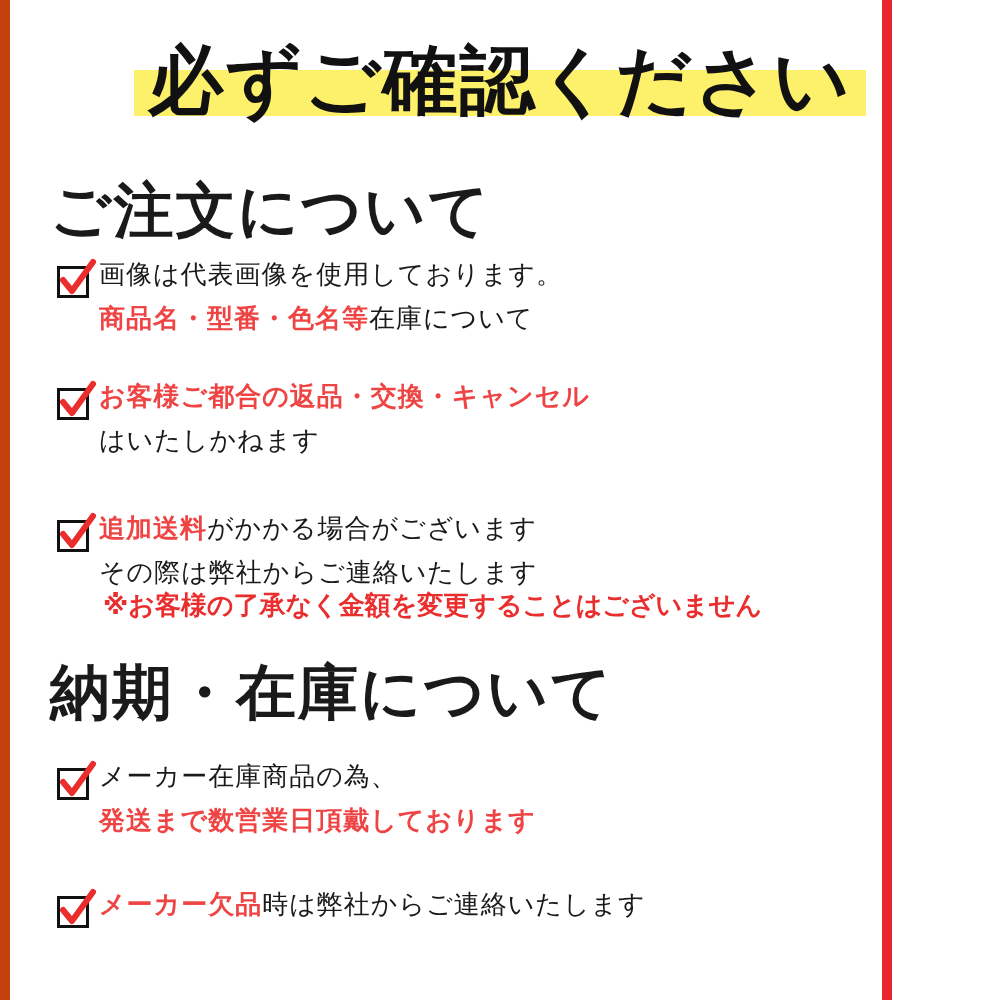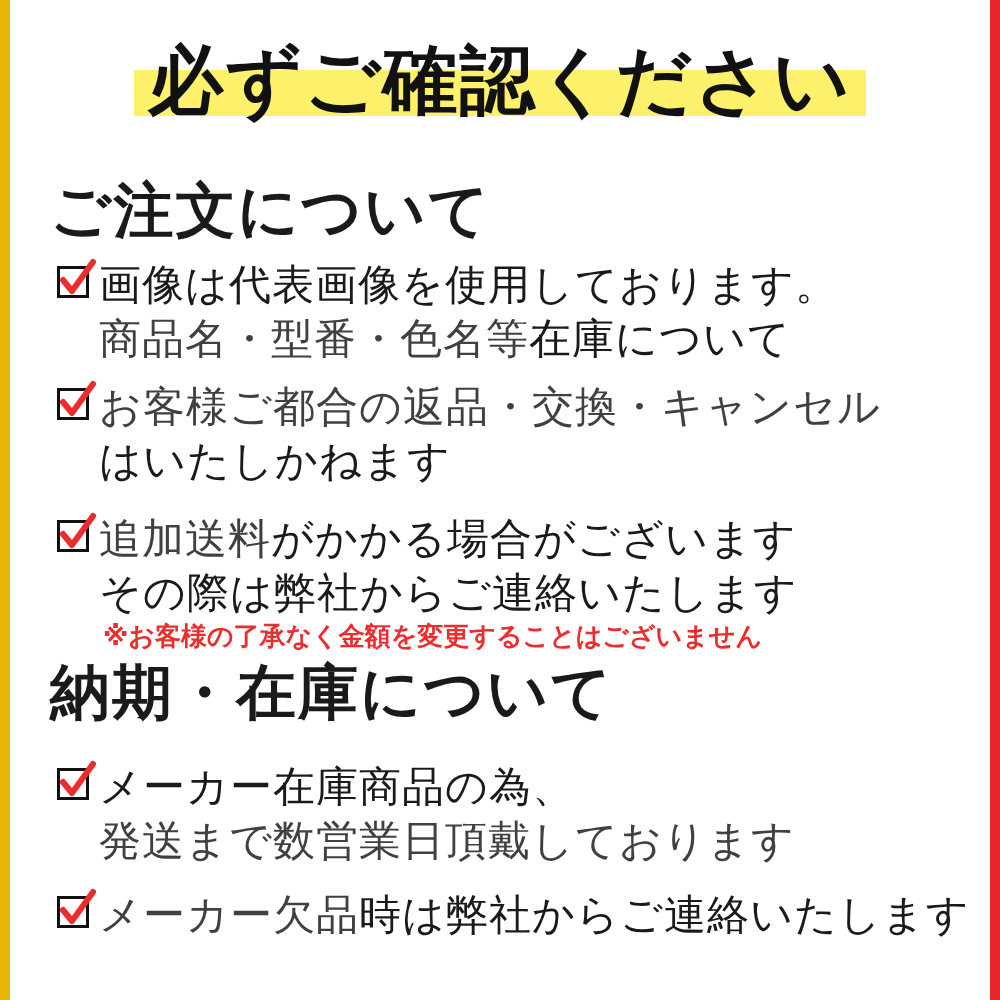--- a/index.html
+++ b/index.html
@@ -8,24 +8,24 @@
   }
   body {
     width: 1000px;
     height: 1000px;
     background: #ffffff;
     font-family: "Liberation Sans", "DejaVu Sans", sans-serif;
     overflow: hidden;
   }
   .page {
     position: relative;
-    width: 1000px;
+    width: 892px;
     height: 1000px;
     box-sizing: border-box;
-    border-left: 10px solid #eab308;
+    border-left: 10px solid #c2410c;
     border-right: 10px solid #e8262d;
     background: #ffffff;
   }
   .inner {
     position: relative;
     width: 980px;
     height: 1000px;
     padding: 0;
   }
 
@@ -100,32 +100,32 @@
     box-sizing: border-box;
   }
   .check svg {
     position: absolute;
     left: 0;
     top: -4px;
     width: 42px;
     height: 44px;
   }
   .line {
-    font-size: 42px;
+    font-size: 26px;
     line-height: 1.28;
     color: #1a1a1a;
     letter-spacing: 1px;
     white-space: nowrap;
   }
   .line.indent {
     padding-left: 44px;
   }
   .red {
-    color: #404040;
-    font-weight: normal;
+    color: #ef4444;
+    font-weight: bold;
   }
   .blk {
     color: #1a1a1a;
   }
   .note {
     font-size: 26px;
     line-height: 1.3;
     color: #ea2d2d;
     letter-spacing: 0px;
     padding-left: 48px;

